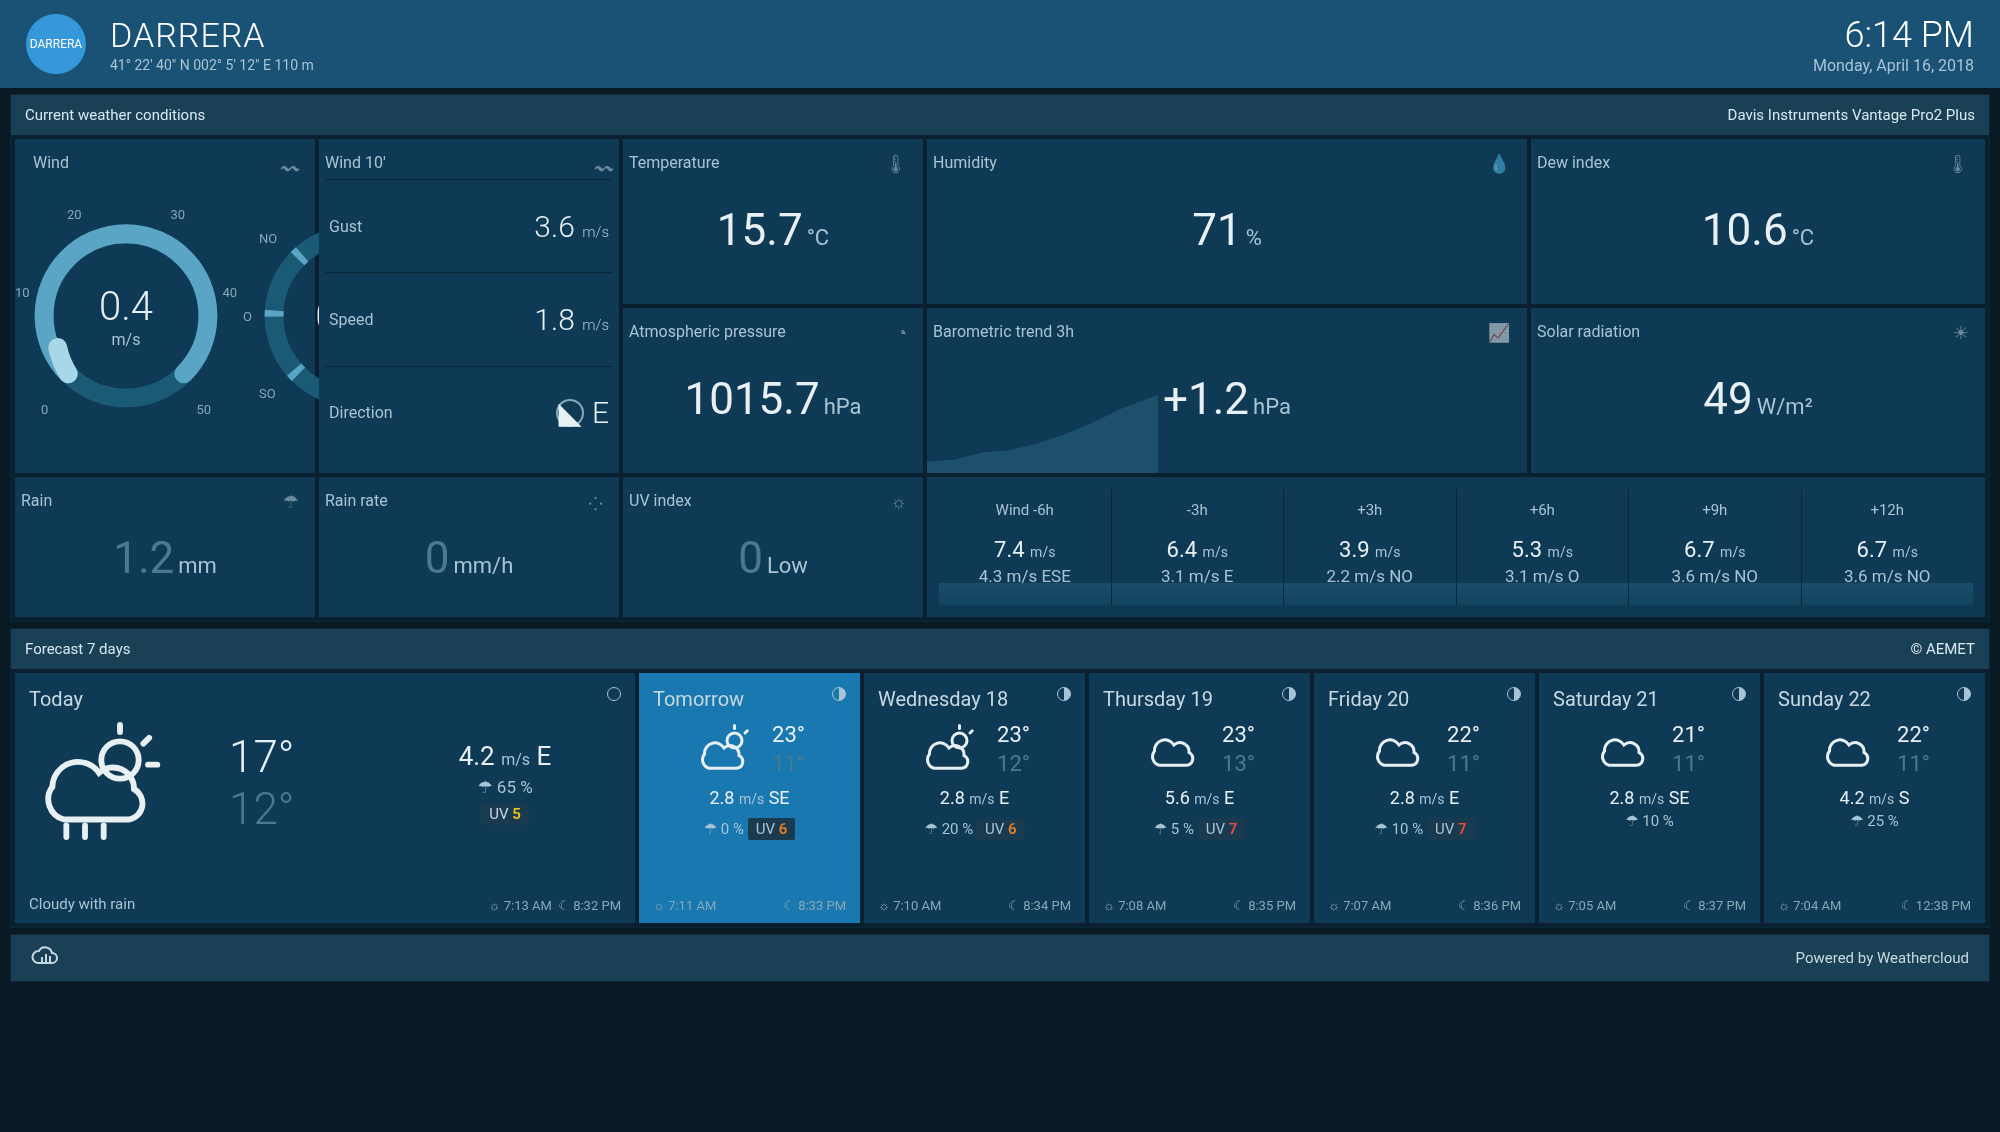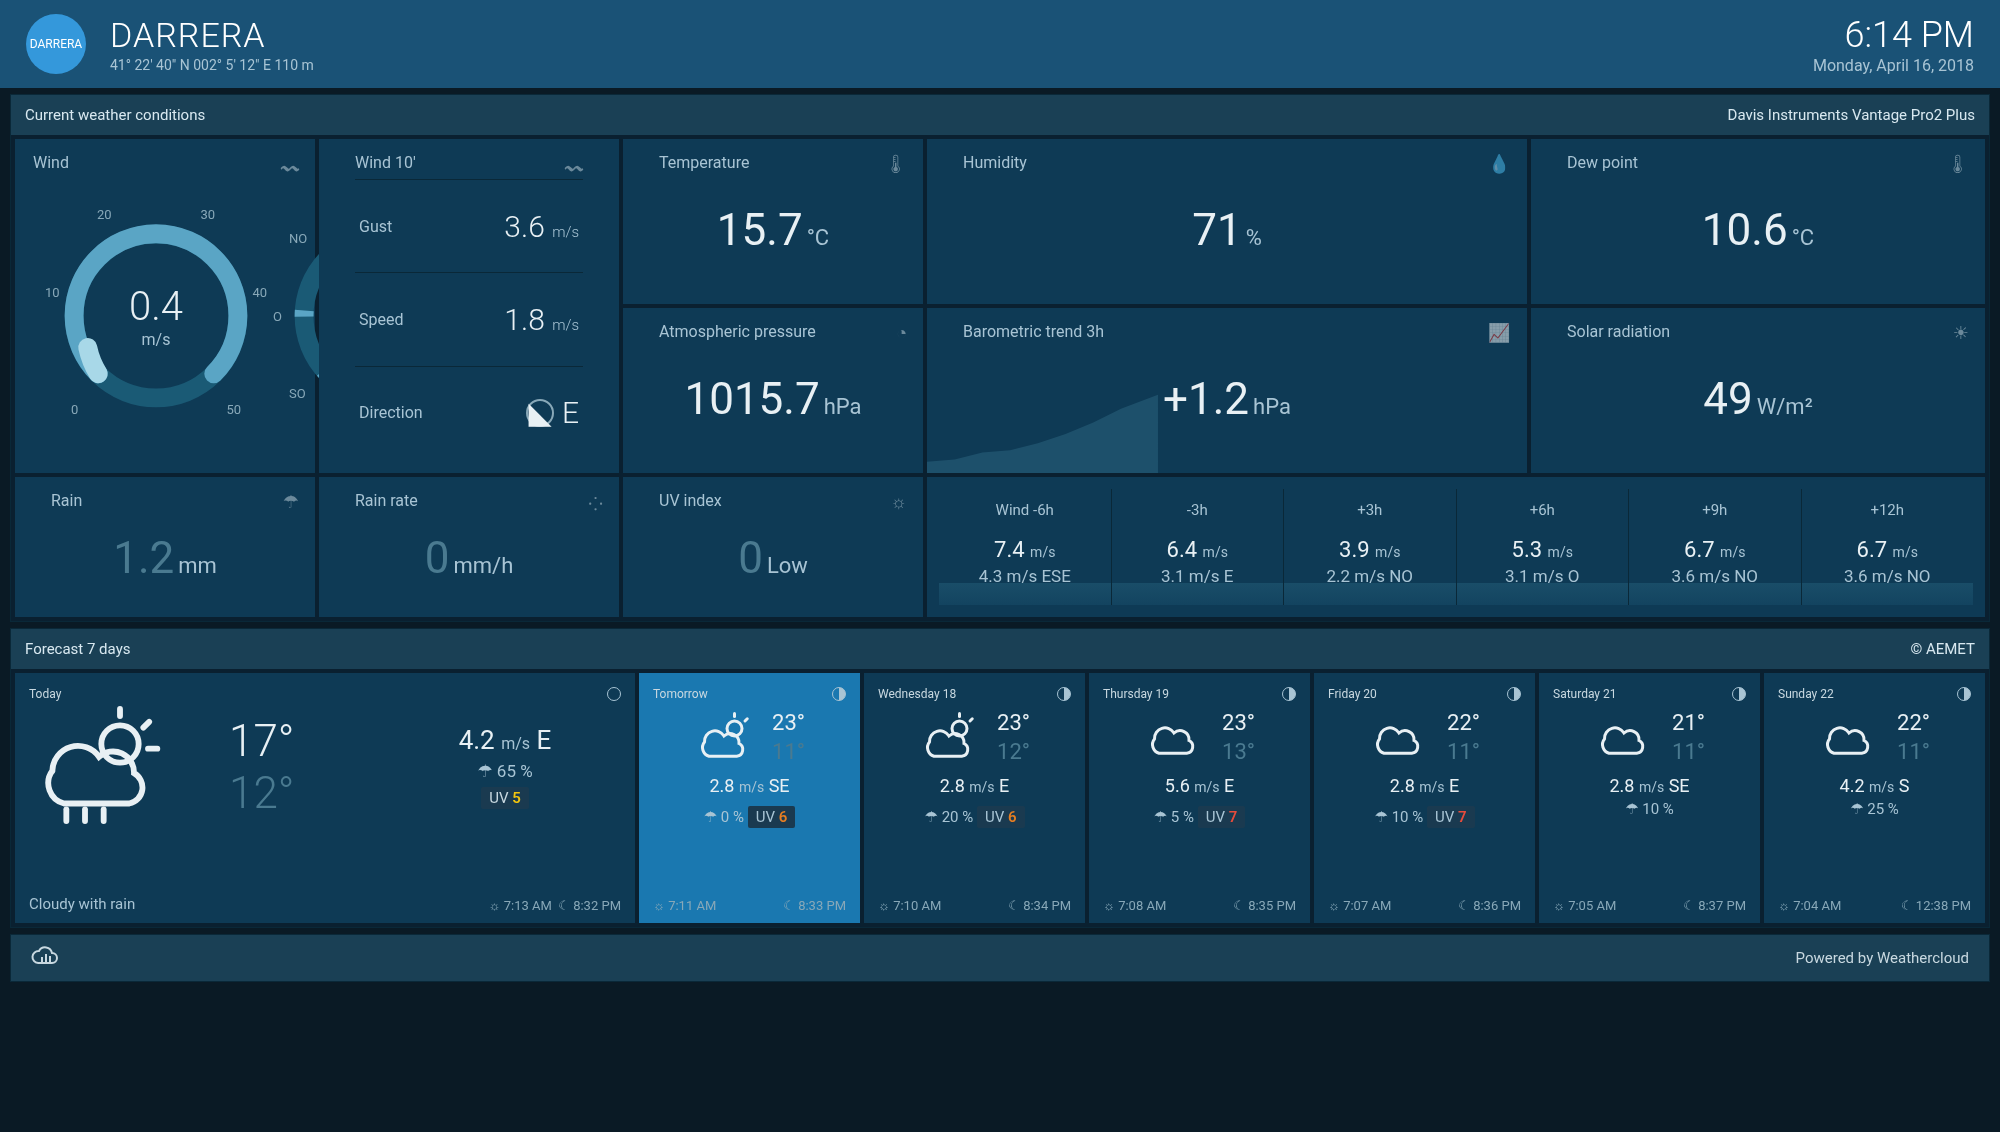--- a/index.html
+++ b/index.html
@@ -9,21 +9,21 @@
 .logo-circle{width:60px;height:60px;border-radius:50%;background:#3498db;display:flex;align-items:center;justify-content:center;font-size:12px;color:#fff}
 .station-name{font-size:34px;color:#fff;font-weight:300;letter-spacing:1px}
 .coords{font-size:14px;color:#a8c4d4;margin-top:2px}
 .time-area{text-align:right}
 .time{font-size:36px;color:#fff;font-weight:300}
 .date{font-size:16px;color:#a8c4d4}
 .section{margin:6px 10px;border:1px solid #0a2838}
 .section-head{background:#1a4055;height:40px;display:flex;align-items:center;justify-content:space-between;padding:0 14px;font-size:15px;color:#d8e8f0}
 .grid{display:grid;gap:4px;padding:4px;background:#0a2030}
 .current-grid{grid-template-columns:300px 300px 300px 600px 1fr;grid-template-rows:165px 165px 140px}
-.card{background:#0e3a55;position:relative;padding:14px 36px}
+.card{background:#0e3a55;position:relative;padding:14px 6px}
 .card-title{font-size:16px;color:#a8c4d4}
 .card-icon{position:absolute;top:14px;right:16px;opacity:.5;font-size:18px}
 .big-val{font-size:44px;color:#e8f0f4;font-weight:400;text-align:center;margin-top:32px}
 .big-val .unit{font-size:22px;color:#a8c4d4;margin-left:4px}
 .dim-val{color:#4a7a90}
 .wind-card{grid-row:1/3;display:flex;gap:20px;align-items:center;justify-content:space-around}
 .wind-col{flex:1;display:flex;flex-direction:column;align-items:center}
 .wind-title{position:absolute;top:14px;left:18px}
 .gauge{width:210px;height:210px;position:relative;margin-top:20px}
 .gauge svg{width:100%;height:100%}
@@ -42,21 +42,21 @@
 .wfc-col{flex:1;text-align:center;padding:12px 4px;position:relative;border-left:1px solid #0a2838}
 .wfc-col:first-child{border-left:none}
 .wfc-h{font-size:15px;color:#a8c4d4;margin-bottom:18px}
 .wfc-v1{font-size:22px;color:#e8f0f4}
 .wfc-v1 .u{font-size:14px;color:#a8c4d4}
 .wfc-v2{font-size:17px;color:#a8c4d4;margin-top:4px}
 .wfc-bg{position:absolute;bottom:0;left:0;right:0;height:22px;background:linear-gradient(180deg,#2a6a85,#1a5270);opacity:.4}
 .forecast-grid{grid-template-columns:620px repeat(6,1fr)}
 .fc-card{background:#0e3a55;padding:14px;position:relative;min-height:250px}
 .fc-card.tomorrow{background:#1a78b0}
-.fc-head{display:flex;justify-content:space-between;font-size:12px;color:#c8d8e0;margin-bottom:4px}
+.fc-head{display:flex;justify-content:space-between;font-size:20px;color:#c8d8e0;margin-bottom:10px}
 .fc-today{display:grid;grid-template-columns:200px 160px 1fr;align-items:center}
 .fc-today-icon svg{width:140px;height:120px}
 .fc-temps{font-size:44px;font-weight:300}
 .fc-hi{color:#e8f0f4}
 .fc-lo{color:#4a7a90}
 .fc-meta{text-align:center}
 .fc-wind{font-size:26px;color:#e8f0f4}
 .fc-wind .u{font-size:16px;color:#a8c4d4}
 .fc-rain{font-size:17px;color:#a8c4d4;margin-top:6px}
 .uv-badge{display:inline-block;background:#1a3a50;padding:2px 8px;border-radius:2px;font-size:15px;margin-top:6px}
@@ -105,21 +105,21 @@
       <div class="card-title">Temperature</div>
       <span class="card-icon">🌡</span>
       <div class="big-val"><span>15.7</span><span class="unit">°C</span></div>
     </div>
     <div class="card">
       <div class="card-title">Humidity</div>
       <span class="card-icon">💧</span>
       <div class="big-val"><span>71</span><span class="unit">%</span></div>
     </div>
     <div class="card">
-      <div class="card-title">Dew point</div>
+      <div class="card-title">Dew index</div>
       <span class="card-icon">🌡</span>
       <div class="big-val"><span>10.6</span><span class="unit">°C</span></div>
     </div>
 
     <div class="card wind-card">
       <div class="card-title wind-title">Wind</div>
       <span class="card-icon">〰</span>
       <div class="wind-col">
         <div class="gauge">
           <svg viewBox="0 0 200 200">

